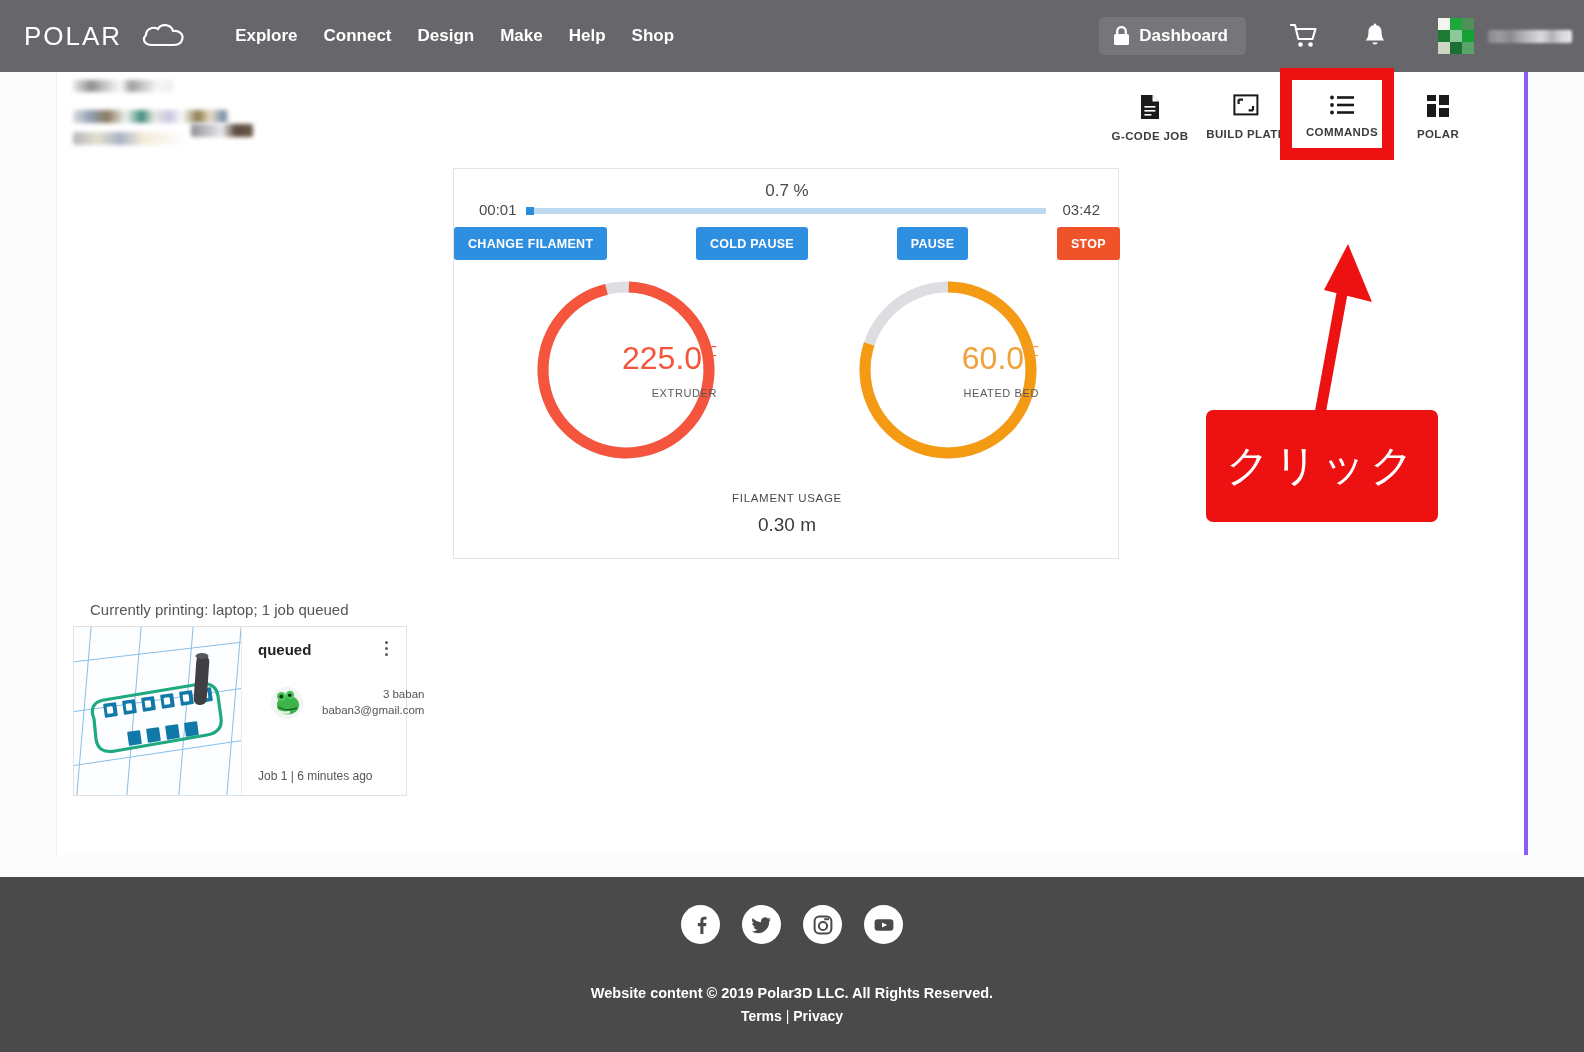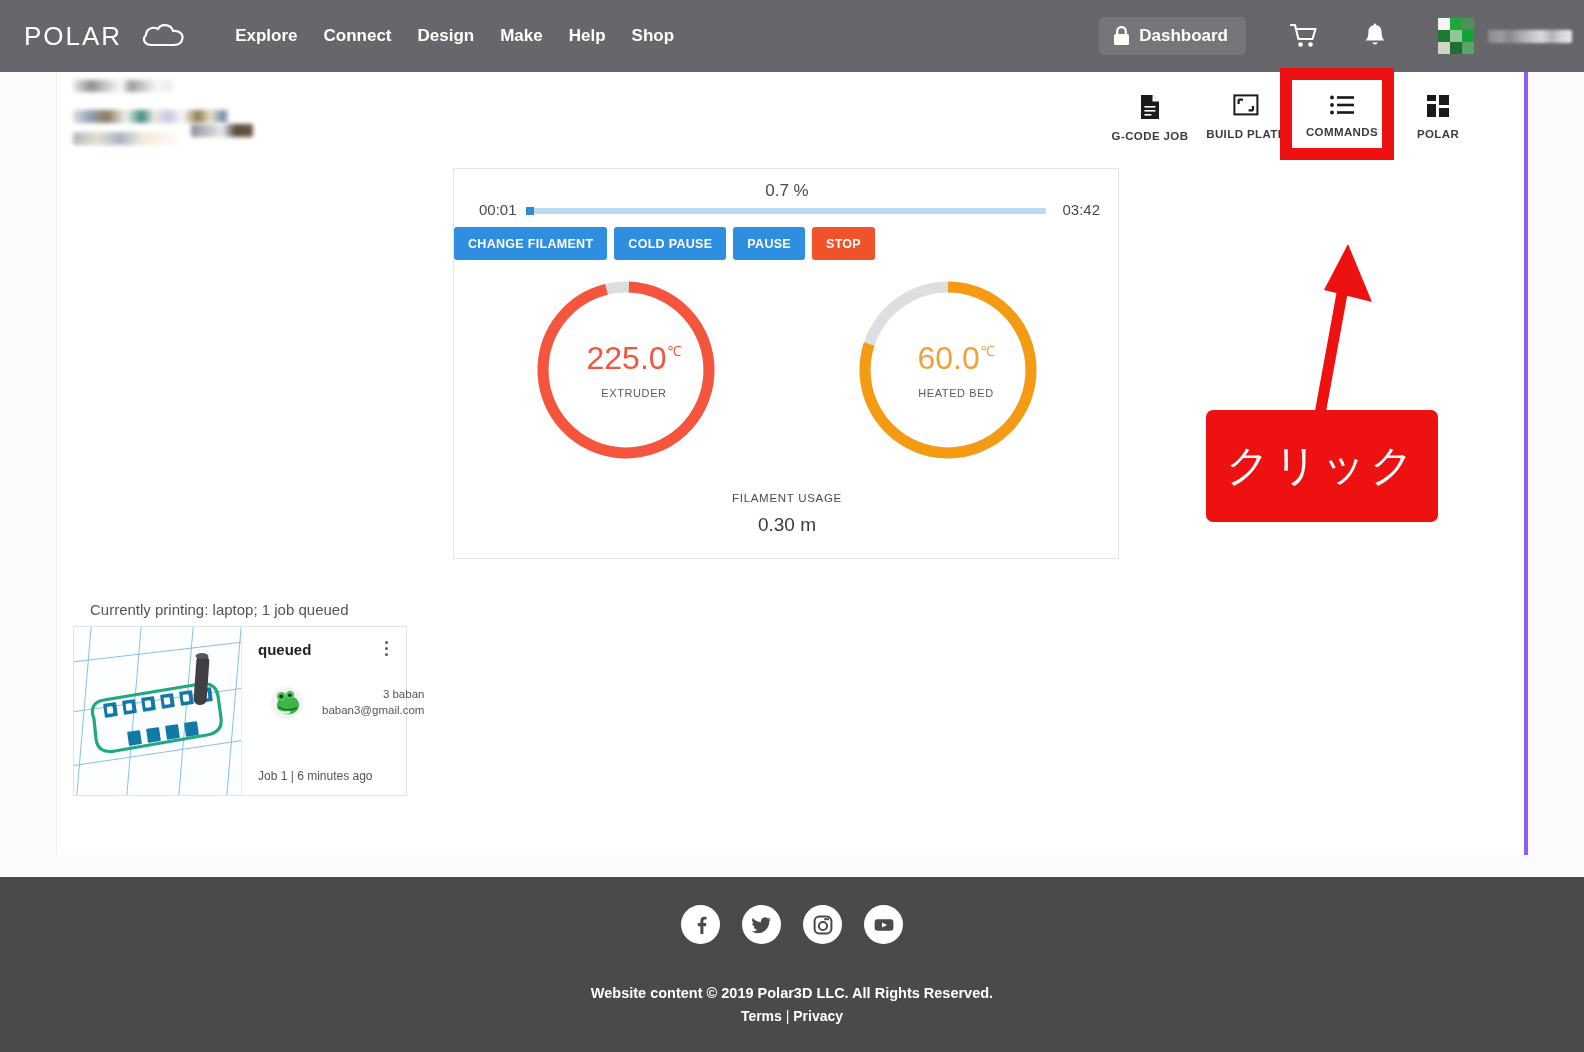--- a/index.html
+++ b/index.html
@@ -116,39 +116,39 @@
   .bar {
     position: absolute; left: 72px; top: 39px; width: 520px; height: 6px;
     background: #bcd9f2; border-radius: 1px;
   }
   .bar-fill {
     position: absolute; left: 0; top: -1px; width: 8px; height: 8px;
     background: #2c8ad6;
   }
   .btn-row {
     position: absolute; left: 0; top: 58px; width: 666px;
-    display: flex; justify-content: flex-start; gap: 7px;
+    display: flex; justify-content: space-between; 
   }
   .pbtn {
     border: none; border-radius: 3px; color: #fff; font-size: 12.5px;
     font-weight: bold; letter-spacing: .3px; cursor: pointer;
     height: 33px; padding: 0 14px; font-family: "Liberation Sans", sans-serif;
   }
   .pbtn.blue { background: #2e8fe0; }
   .pbtn.red  { background: #f0532a; }
 
   .gauges {
     position: absolute; left: 0; top: 110px; width: 666px;
     display: flex; justify-content: center; gap: 140px;
   }
   .gauge { position: relative; width: 182px; height: 182px; }
   .gauge svg { display: block; }
   .gauge-center {
-    position: absolute; left: 8px; top: 0; width: 182px; height: 182px;
-    display: flex; flex-direction: column; align-items: center; justify-content: center;
+    position: absolute; left: 0; top: 0; width: 182px; height: 182px;
+    display: flex; flex-direction: column; align-items: flex-end; justify-content: center;
   }
   .gv { font-size: 32px; font-weight: 300; line-height: 1; display: flex; align-items: flex-start; }
   .gv .deg { font-size: 14px; margin-top: 2px; margin-left: 1px; }
   .glabel { font-size: 11px; color: #5a5a5a; letter-spacing: .6px; margin-top: 13px; }
 
   .fil-wrap {
     position: absolute; left: 0; top: 323px; width: 666px; text-align: center;
   }
   .fil-label { font-size: 11.5px; color: #4a4a4a; letter-spacing: .7px; }
   .fil-val { font-size: 19px; color: #3a3a3a; margin-top: 10px; }

